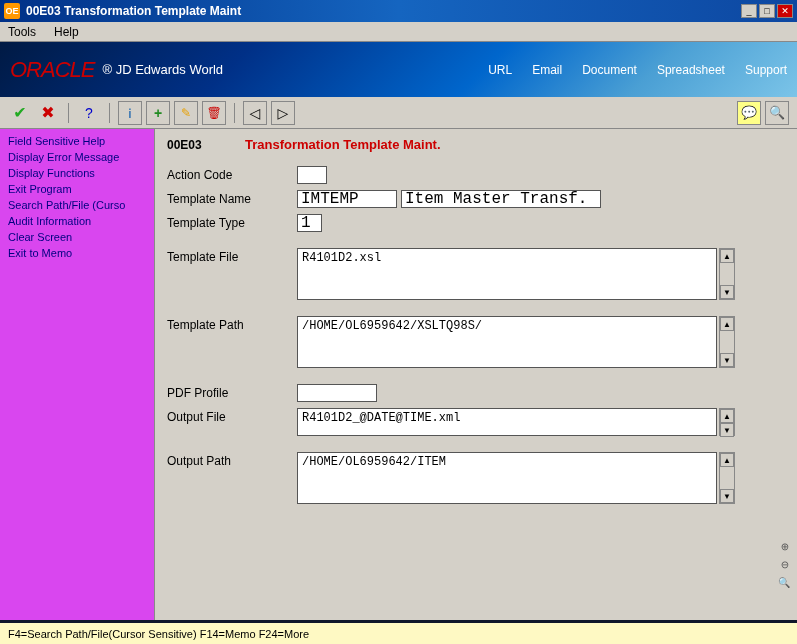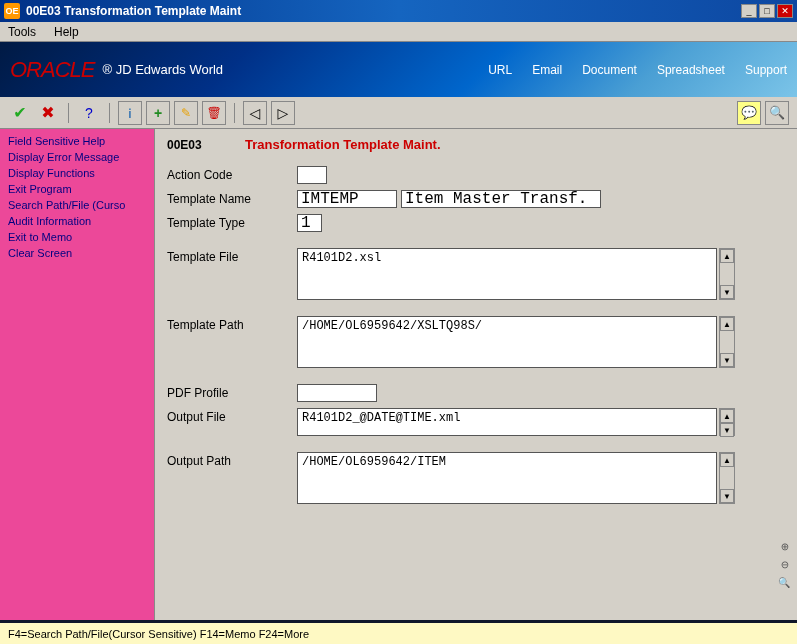--- a/index.html
+++ b/index.html
@@ -72,21 +72,21 @@
 
     
     .main-layout {
       display: flex;
       height: calc(644px - 22px - 20px - 55px - 32px - 24px);
     }
 
     
     .sidebar {
       width: 155px;
-      background: #ec4899;
+      background: #d946ef;
       border-right: 1px solid #888;
       padding: 4px 0;
     }
     .sidebar-item {
       padding: 2px 8px;
       font-size: 11px;
       color: #000080;
       cursor: pointer;
       white-space: nowrap;
       overflow: hidden;
@@ -272,22 +272,22 @@
 
 <div class="main-layout" style="position:relative;">
 
   <div class="sidebar">
     <div class="sidebar-item">Field Sensitive Help</div>
     <div class="sidebar-item">Display Error Message</div>
     <div class="sidebar-item">Display Functions</div>
     <div class="sidebar-item">Exit Program</div>
     <div class="sidebar-item">Search Path/File (Curso</div>
     <div class="sidebar-item">Audit Information</div>
+    <div class="sidebar-item">Clear Screen</div>
     <div class="sidebar-item">Exit to Memo</div>
-    <div class="sidebar-item">Clear Screen</div>
   </div>
 
   <div class="content">
 
     <div style="margin-bottom: 10px;">
       <span class="app-id">00E03</span>
       <span class="app-title">Transformation Template Maint.</span>
     </div>
 
     <div class="form-row">

